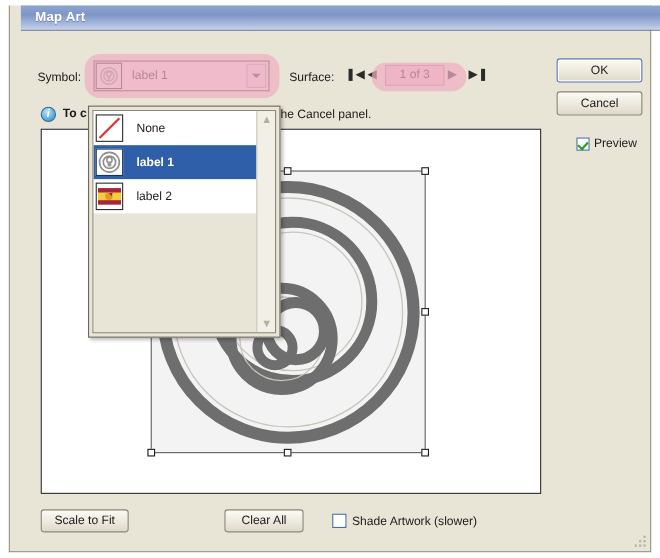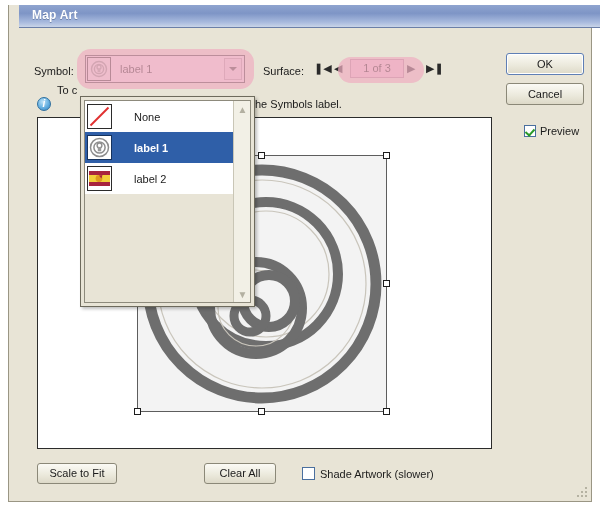--- a/index.html
+++ b/index.html
@@ -164,21 +164,21 @@
     background: radial-gradient(circle at 40% 32%, #bfe3f7 0%, #6fb6e4 48%, #2f83c4 100%);
     border: 1px solid #2e6f9e;
     box-sizing: border-box;
     color: #ffffff;
     font-size: 10px;
     font-weight: bold;
     font-style: italic;
     text-align: center;
     line-height: 12px;
   }
-  #info-text-a { left: 48px; top: 79px; }
+  #info-text-a { left: 48px; top: 92px; font-weight: bold; }
   #info-text-b { left: 246px; top: 93px; }
 
   
   .canvas {
     position: absolute;
     left: 28px;
     top: 112px;
     width: 455px;
     height: 332px;
     background: #ffffff;
@@ -273,21 +273,21 @@
     background: #ffffff;
     border: 1px solid #2b2b2b;
     box-sizing: border-box;
     display: flex;
     align-items: center;
     justify-content: center;
     flex: 0 0 auto;
   }
   .dd-item.selected .dd-thumb { border-color: #16335e; }
   .dd-text {
-    margin-left: 22px;
+    margin-left: 12px;
     font-size: 11px;
     color: #1b1b1b;
   }
   .dd-item.selected .dd-text { color: #ffffff; font-weight: bold; }
 
   
   .dd-scroll {
     position: absolute;
     right: 0;
     top: 0;
@@ -421,21 +421,21 @@
     <span class="lbl" id="surface-label">Surface:</span>
     <span class="nav-btn" id="surface-first">❚◀</span>
     <span class="nav-btn" id="surface-prev">◀</span>
     <div class="surface-field">1 of 3</div>
     <span class="nav-btn" id="surface-next">▶</span>
     <span class="nav-btn" id="surface-last">▶❚</span>
     <div class="pink-hl" id="pink-surface"></div>
 
     <div class="info-icon">i</div>
     <span class="lbl" id="info-text-a">To c</span>
-    <span class="lbl" id="info-text-b">he Symbols label.</span>
+    <span class="lbl" id="info-text-b">he Cancel panel.</span>
 
     <div class="canvas">
       <div class="artwork-wrap">
         <div class="art-bg"></div>
         <svg width="248" height="255" viewBox="0 0 248 255" style="position:absolute;left:0;top:0;">
           <g fill="none" stroke="#6e6e6e">
             <circle cx="124" cy="128" r="114" stroke-width="11"></circle>
             <circle cx="124" cy="128" r="104" stroke-width="1.2" stroke="#c9c5bb"></circle>
             <circle cx="128" cy="118" r="72" stroke-width="10"></circle>
             <circle cx="128" cy="118" r="63" stroke-width="1.2" stroke="#c9c5bb"></circle>

